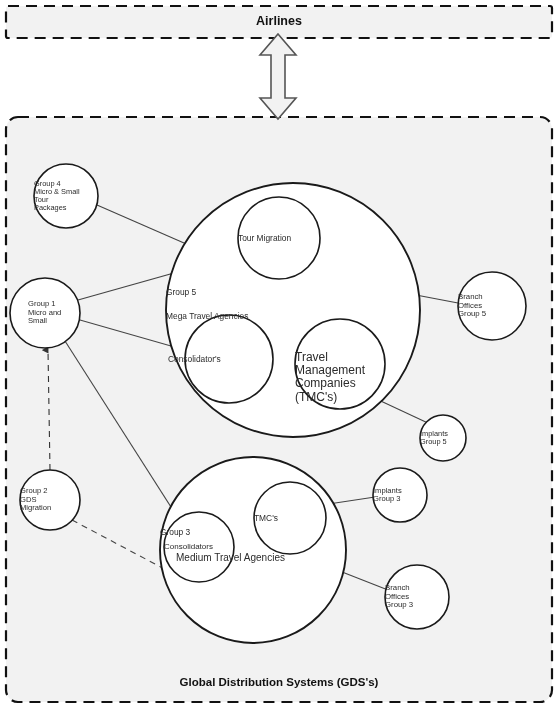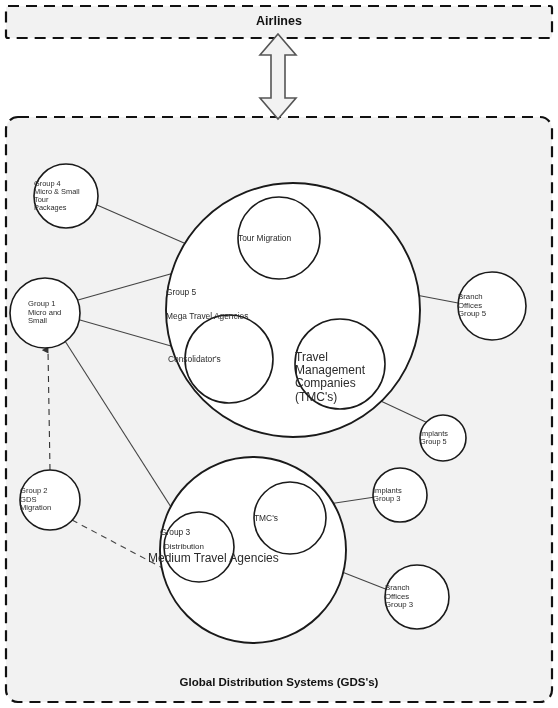--- a/index.html
+++ b/index.html
@@ -78,27 +78,27 @@
   </svg>
 
   <div class="outer-title" style="left:0;top:676px;width:558px;font-size:11.5px;">Global Distribution Systems  (GDS's)</div>
 
   <div class="outer-title" style="left:0;top:14px;width:558px;font-size:12.5px;">Airlines</div>
 
   <div id="label-layer">
       <div class="node-label" style="font-size: 8.4px; left: 166px; width: 254px; top: 287.5px;">Group  5</div>
       <div class="node-label" style="font-size: 8.4px; left: 166px; width: 218px; top: 312px;">Mega Travel Agencies</div>
       <div class="node-label" style="font-size: 8.4px; left: 160px; width: 186px; top: 527.5px;">Group 3</div>
-      <div class="node-label" style="font-size: 12px; left: 148px; width: 186px; top: 552px;">Medium Travel Agencies</div>
+      <div class="node-label" style="font-size: 10px; left: 176px; width: 186px; top: 552px;">Medium Travel Agencies</div>
       <div class="node-label" style="font-size: 8.4px; left: 238px; width: 82px; top: 233.5px;">Tour Migration</div>
       <div class="node-label" style="font-size: 8.4px; left: 168px; width: 97px; top: 354.5px;">Consolidator's</div>
       <div class="node-label" style="font-size: 12px; left: 295px; width: 90px; top: 350.5px;">Travel Management
 Companies
 (TMC's)</div>
-      <div class="node-label" style="font-size: 8px; left: 164px; width: 70px; top: 542.5px;">Distribution</div>
+      <div class="node-label" style="font-size: 8px; left: 164px; width: 70px; top: 542.5px;">Consolidators</div>
       <div class="node-label" style="font-size: 8.4px; left: 254px; width: 84px; top: 513.5px;">TMC's</div>
       <div class="node-label" style="font-size: 7.4px; left: 34px; width: 64px; top: 179.5px;">Group 4
 Micro &amp; Small
 Tour
 Packages</div>
       <div class="node-label" style="font-size: 7.6px; left: 10px; width: 70px; top: 300px; margin-left: 18px;">Group 1
 Micro and
 Small</div>
       <div class="node-label" style="font-size: 7.6px; left: 20px; width: 46px; top: 487px;">Group 2
 GDS

